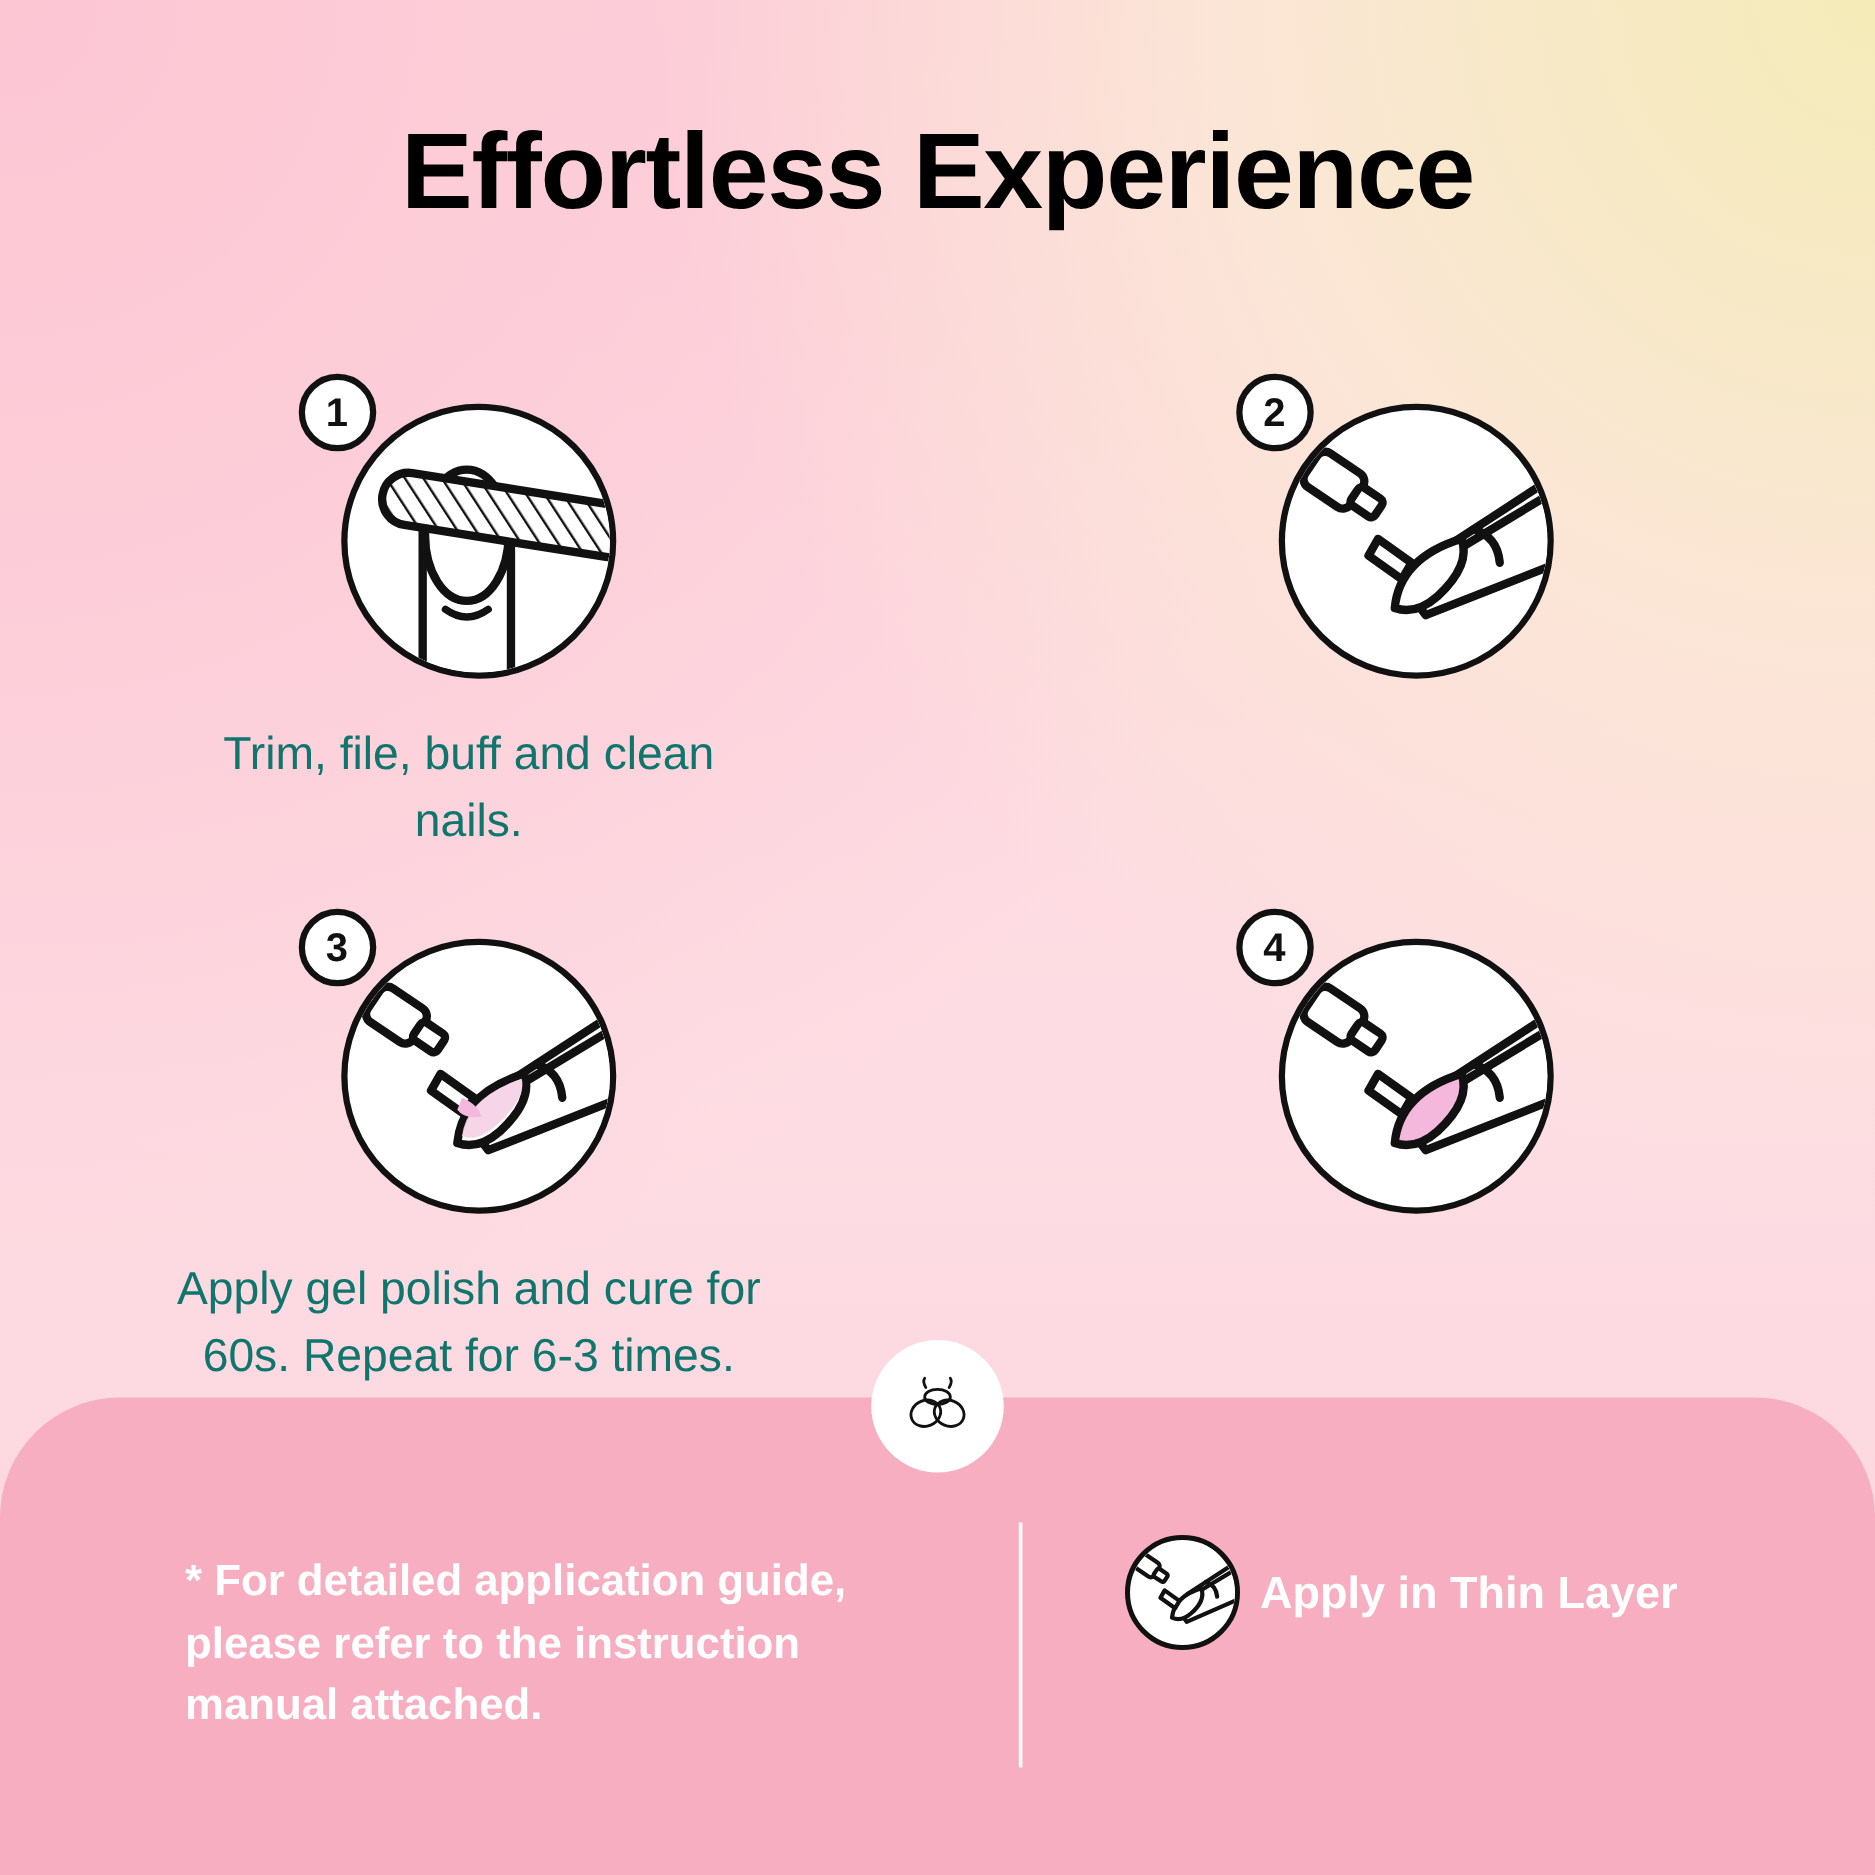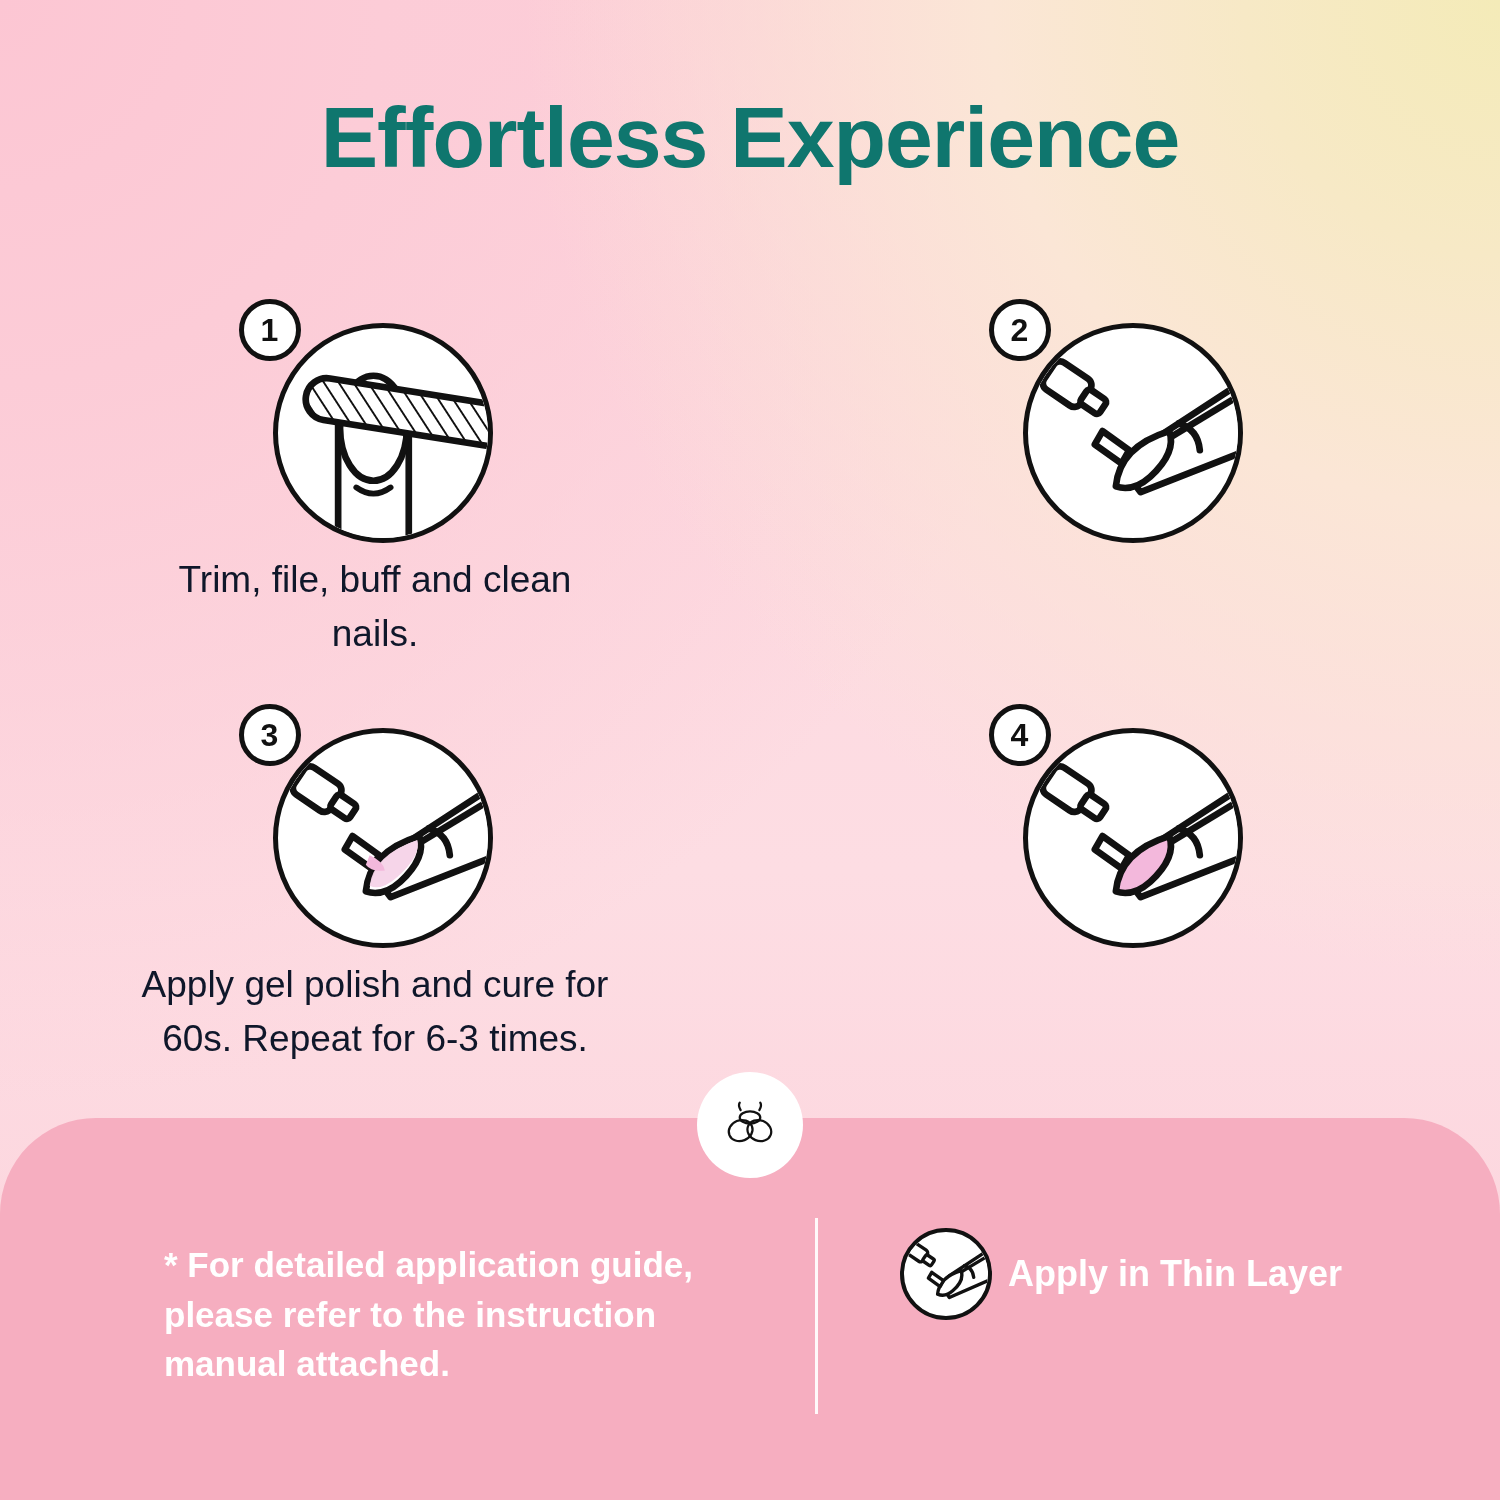--- a/index.html
+++ b/index.html
@@ -19,21 +19,21 @@
   }
   #page { position:absolute; inset:0; }
 
   
   .title {
     position:absolute; top:92px; left:0; width:1500px;
     text-align:center;
     font-size:86px;
     font-weight:700;
     letter-spacing:-1px;
-    color:#0f766e;
+    color:#000000;
     line-height:1.05;
   }
 
   
   .steps { position:absolute; top:295px; left:0; width:1500px; }
   .steps-row { display:flex; }
   .step {
     width:750px;
     display:flex;
     flex-direction:column;
@@ -55,26 +55,26 @@
     width:62px; height:62px;
     border-radius:50%;
     background:#FFFFFF;
     border:5px solid #111111;
     display:flex; align-items:center; justify-content:center;
     font-size:32px; font-weight:700; color:#111111;
     z-index:3;
     font-family:"Liberation Sans", sans-serif;
   }
   .step-caption {
-    margin-top:8px;
+    margin-top:31px;
     width:470px;
     text-align:center;
     font-size:37px;
     line-height:1.45;
-    color:#0f172a;
+    color:#0f766e;
     font-weight:400;
   }
   .row2 { margin-top:40px; }
 
   
   .footer-card {
     position:absolute;
     left:0; top:1118px;
     width:1500px; height:382px;
     background:#F6AEC0;
@@ -93,21 +93,20 @@
 
   .footer-note {
     position:absolute;
     left:148px; top:1240px;
     width:620px;
     color:#FFFFFF;
     font-size:35px;
     font-weight:700;
     line-height:1.42;
     z-index:4;
-    margin-left:16px;
   }
   .footer-divider {
     position:absolute;
     left:815px; top:1218px;
     width:3px; height:196px;
     background:rgba(255,255,255,0.92);
     z-index:4;
   }
   .features {
     position:absolute;

